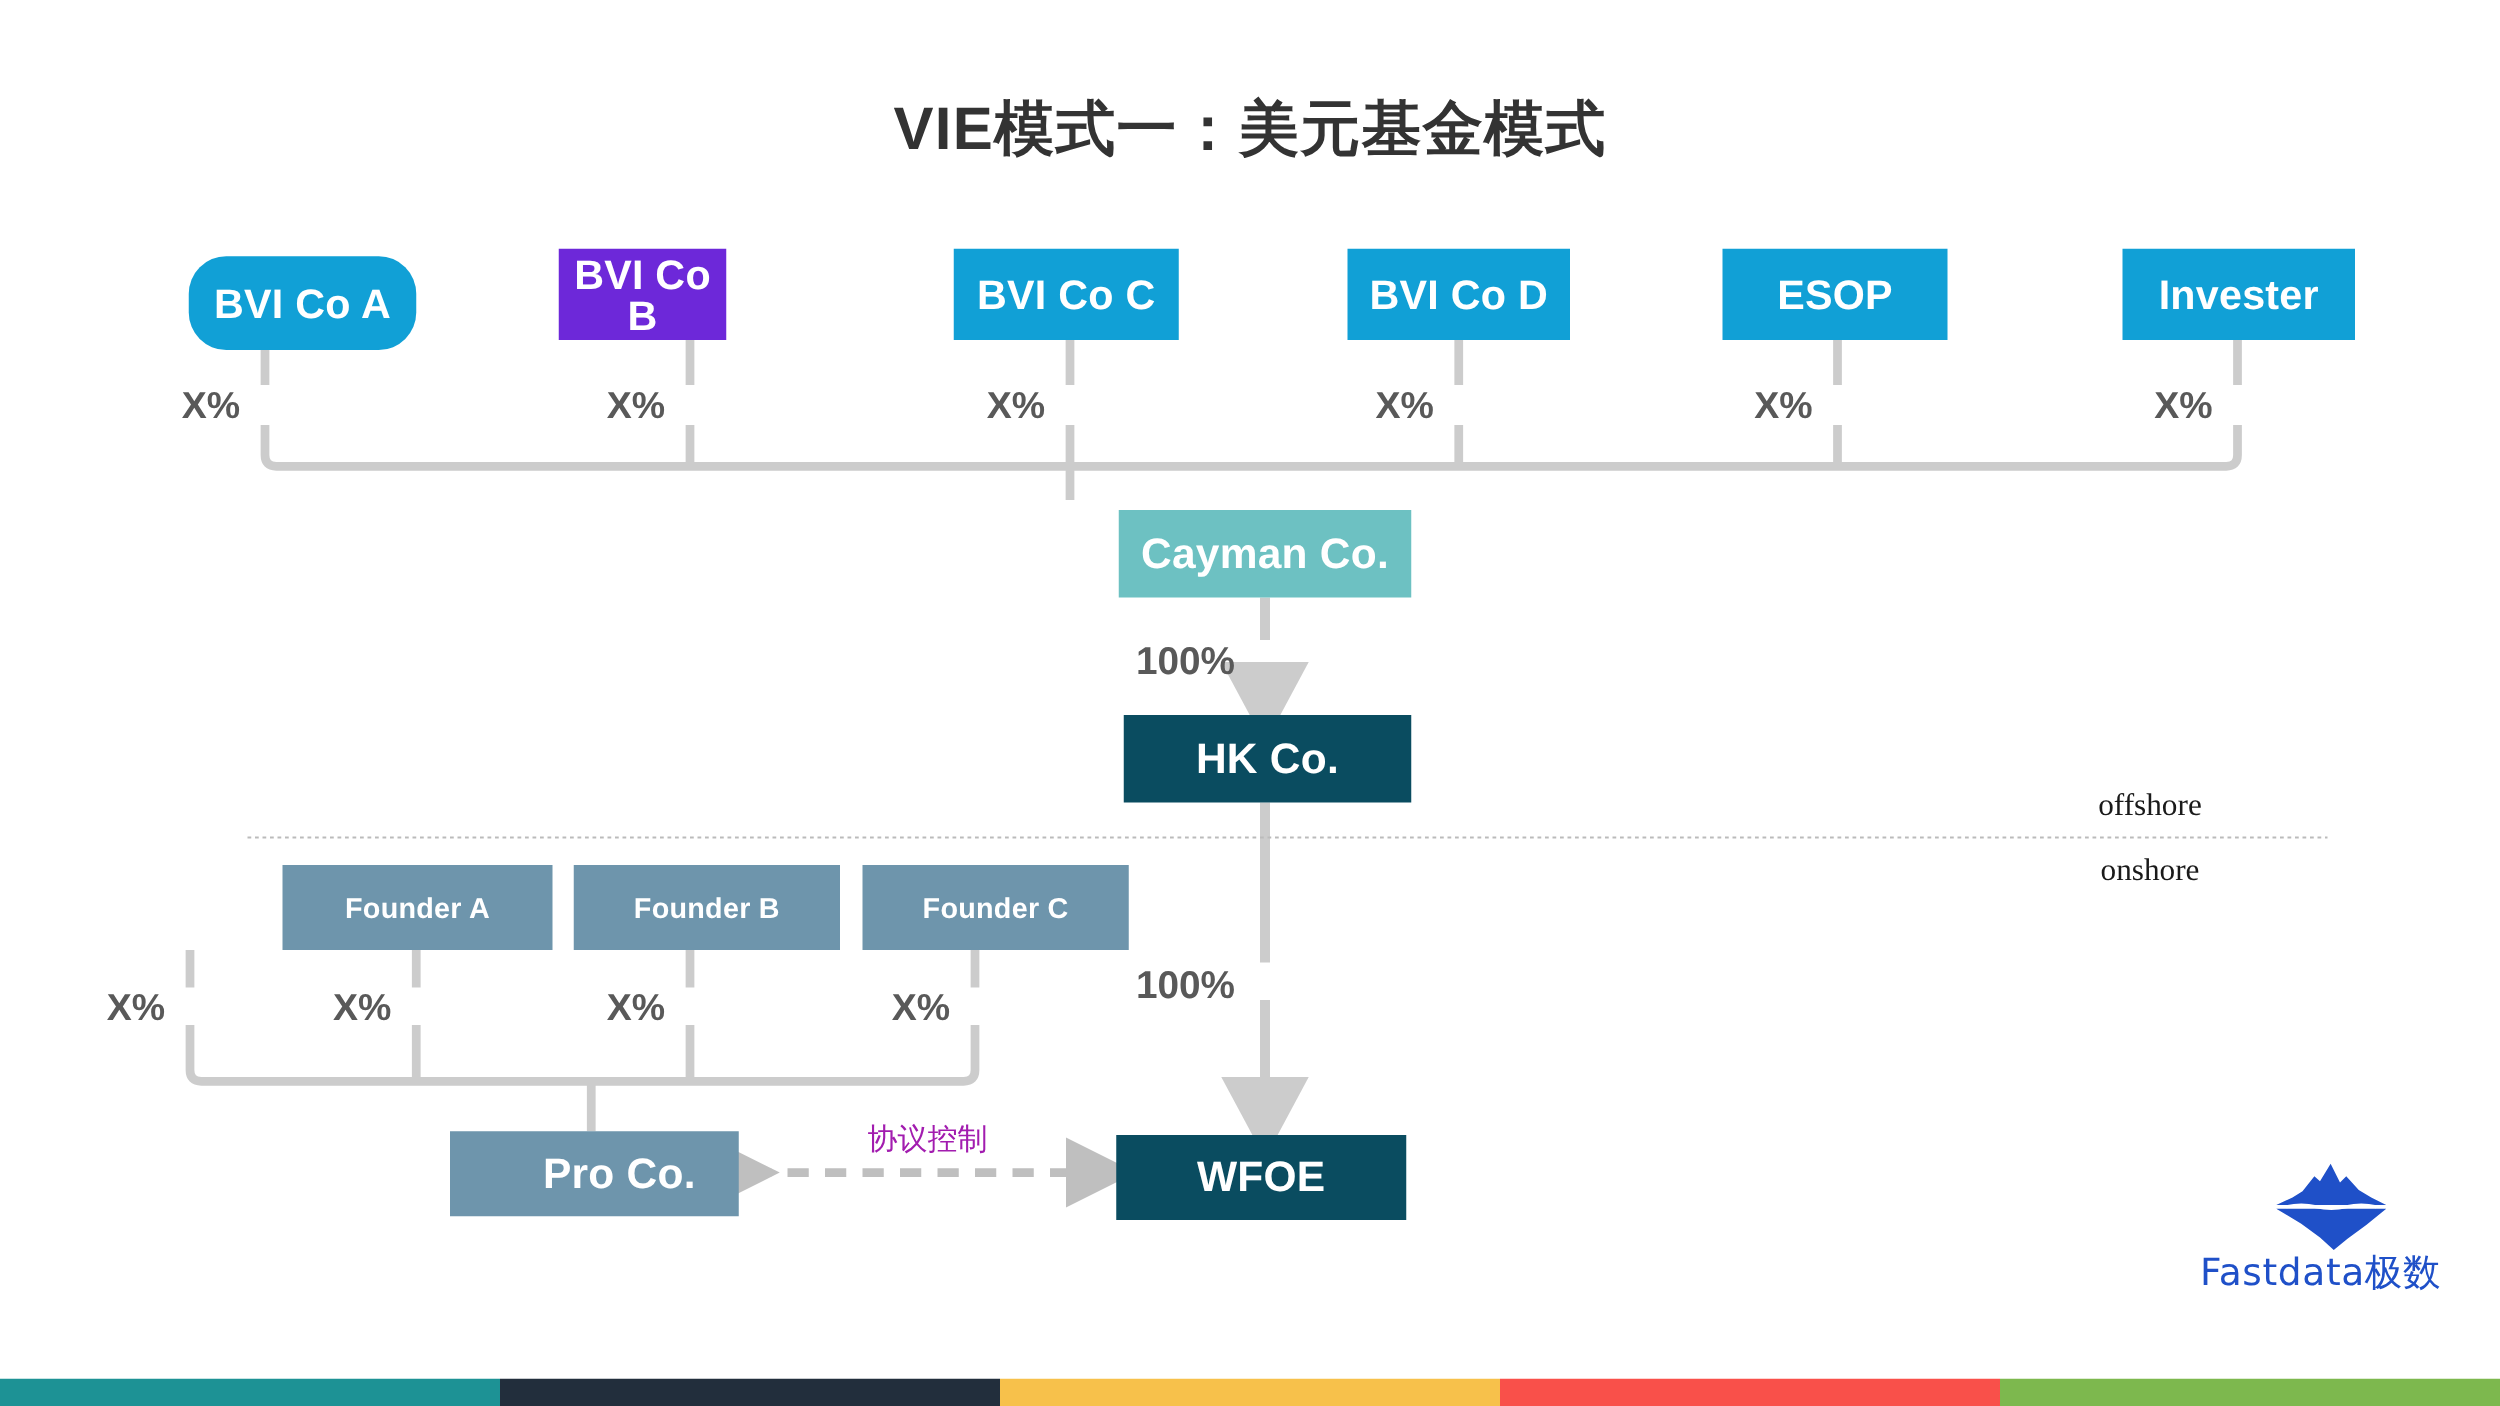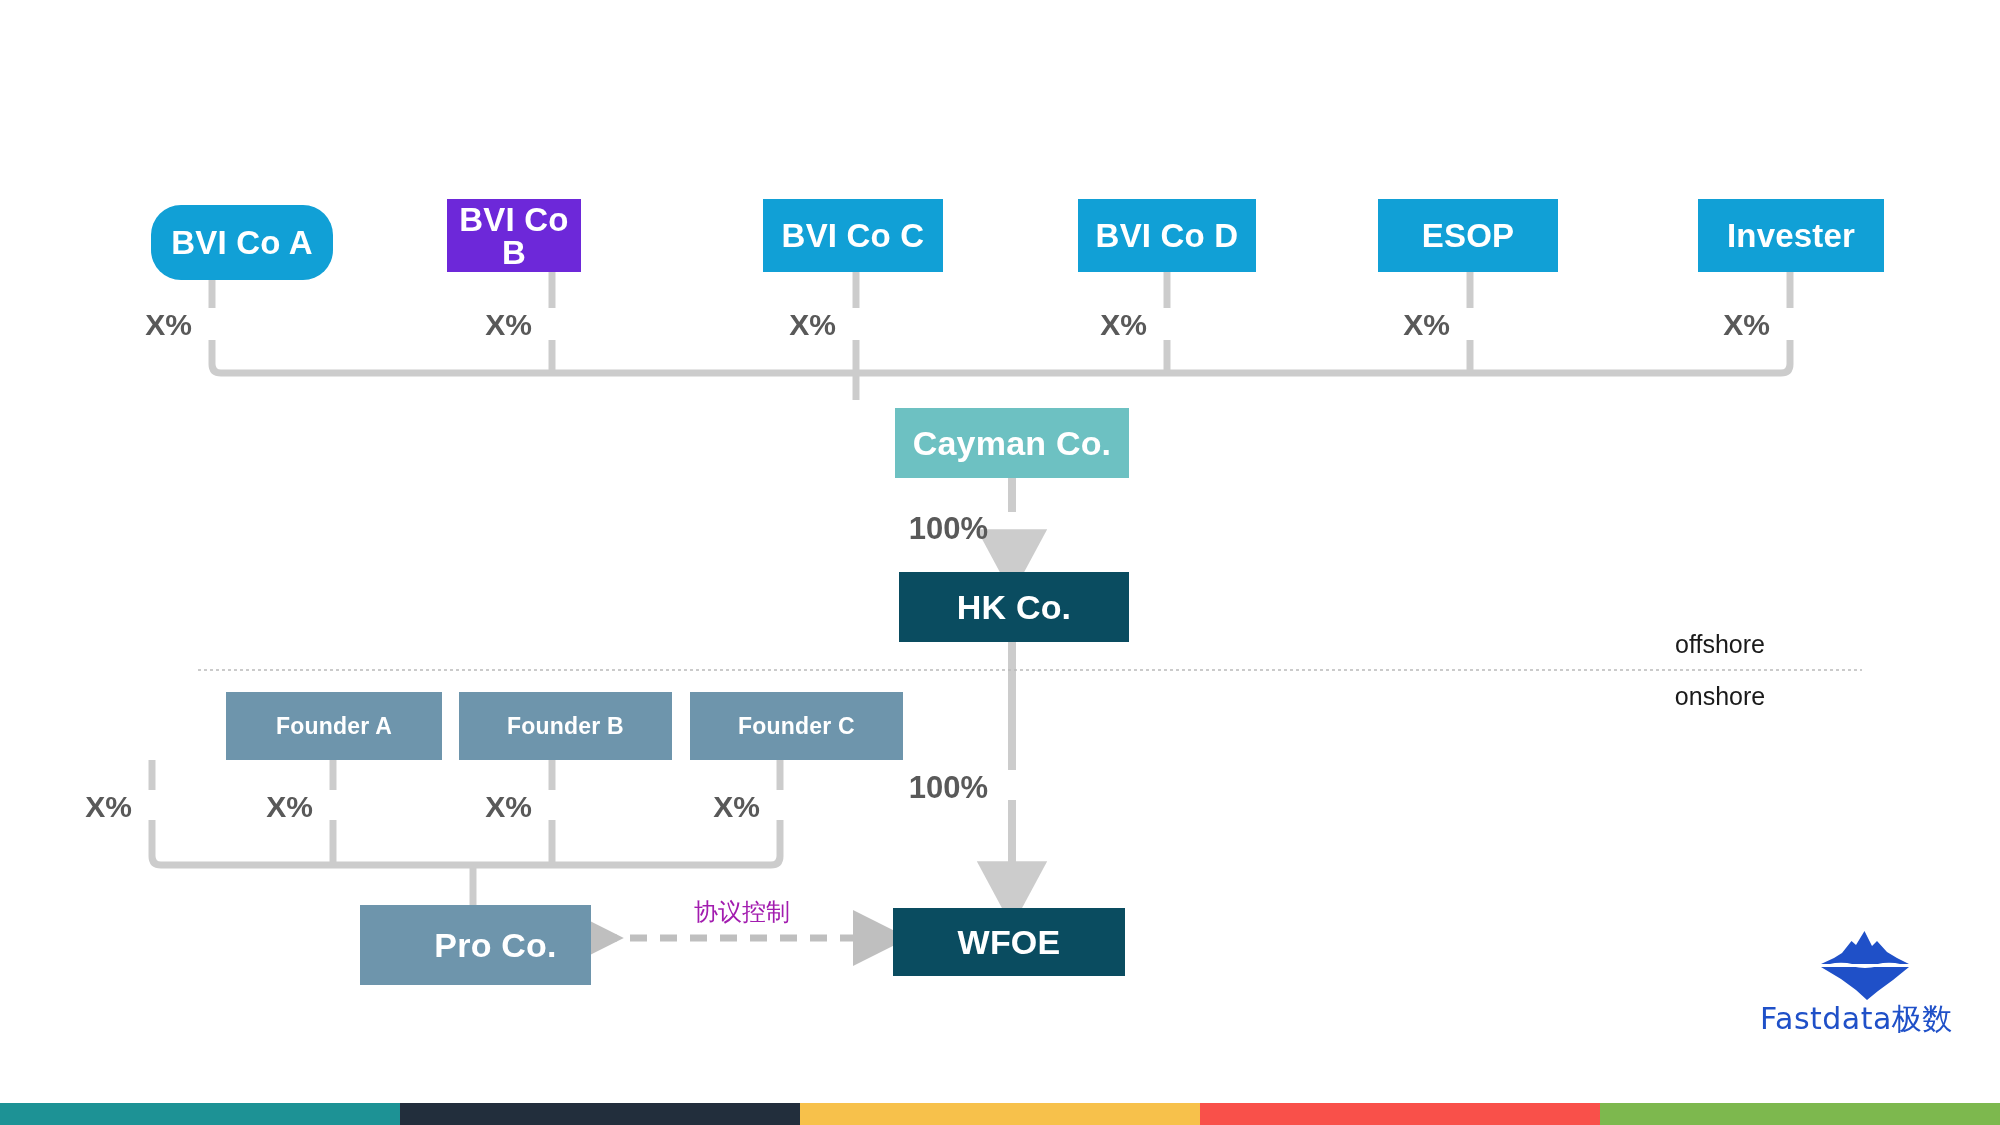--- a/index.html
+++ b/index.html
@@ -28,21 +28,21 @@
 
   .pct{
     position:absolute;
     color:#595959;font-weight:bold;font-size:30px;
     white-space:nowrap;line-height:1;
   }
   .pct.big{font-size:31px;}
 
   .zone-label{
     position:absolute;color:#1a1a1a;font-size:25px;
-    font-weight:normal;white-space:nowrap;line-height:1;
+    font-weight:normal;white-space:nowrap;line-height:1;font-family:Liberation Serif, serif;
   }
 
   .ctrl-label{
     position:absolute;color:#a21caf;font-size:24px;
     white-space:nowrap;line-height:1;
   }
 
   #title{
     position:absolute;left:0;top:78px;width:2000px;text-align:center;
     font-size:48px;font-weight:bold;color:#333333;letter-spacing:1px;
@@ -60,20 +60,21 @@
     display:block;margin-top:2px;color:#1f50c8;
     font-size:30px;font-family:"DejaVu Sans","Liberation Sans",sans-serif;
     letter-spacing:.5px;line-height:1;
   }
 </style>
 </head>
 <body>
 
 <div id="stage">
 
+  <div id="title">VIE模式一：美元基金模式</div>
 
   <svg id="svg-layer" viewBox="0 0 2000 1125" xmlns="http://www.w3.org/2000/svg">
     <defs>
       <marker id="arrowSolid" markerWidth="10" markerHeight="10" refX="4.6" refY="5" orient="auto" markerUnits="strokeWidth">
         <path d="M0,0.6 L8.2,5 L0,9.4 z" fill="#CCCCCC"></path>
       </marker>
       <marker id="arrowDashR" markerWidth="10" markerHeight="10" refX="4.6" refY="5" orient="auto" markerUnits="strokeWidth">
         <path d="M0,1 L8,5 L0,9 z" fill="#BFBFBF"></path>
       </marker>
       <marker id="arrowDashL" markerWidth="10" markerHeight="10" refX="4.6" refY="5" orient="auto" markerUnits="strokeWidth">
@@ -182,21 +183,21 @@
   </div>
   <div class="node founder" style="left:690px;top:692px;width:213px;height:68px;background:#6E95AC;">
     <span>Founder C</span>
   </div>
 
   <div class="pct" style="left:132px;top:792px;transform:translateX(-100%);">X%</div>
   <div class="pct" style="left:313px;top:792px;transform:translateX(-100%);">X%</div>
   <div class="pct" style="left:532px;top:792px;transform:translateX(-100%);">X%</div>
   <div class="pct" style="left:760px;top:792px;transform:translateX(-100%);">X%</div>
 
-  <div class="node proco" style="left:360px;top:905px;width:231px;height:80px;background:#6E95AC;padding-left:40px;">
+  <div class="node proco" style="left:360px;top:905px;width:231px;height:68px;background:#6E95AC;padding-left:40px;">
     <span>Pro Co.</span>
   </div>
 
   <div class="node wfoe" style="left:893px;top:908px;width:232px;height:68px;background:#0A4C60;">
     <span>WFOE</span>
   </div>
 
   <div class="ctrl-label" style="left:742px;top:900px;transform:translateX(-50%);">协议控制</div>
 
   <div id="logo">

